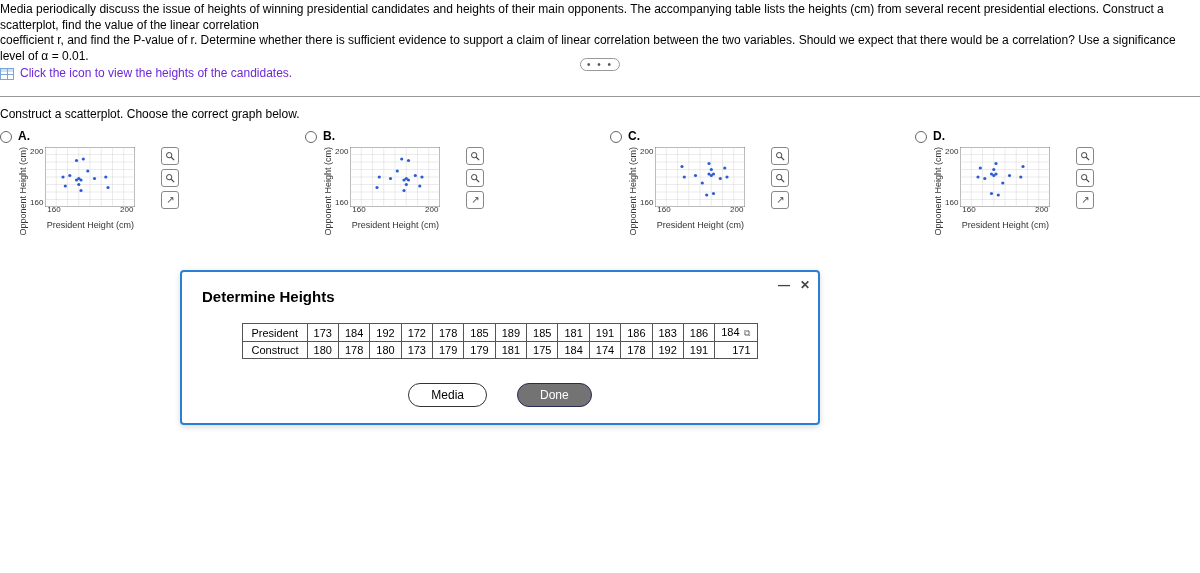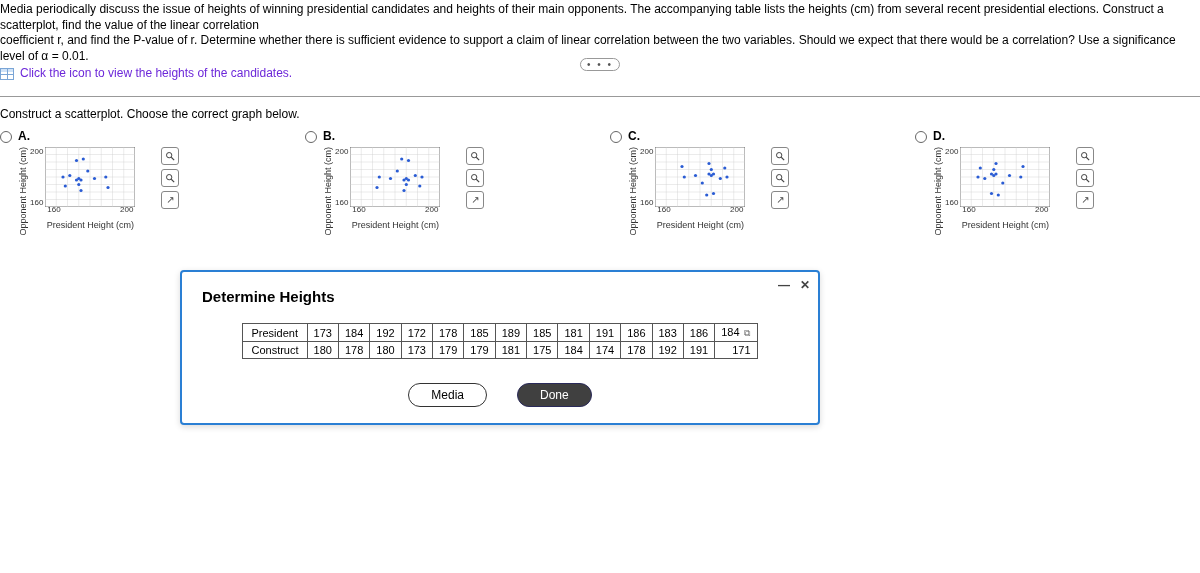--- a/index.html
+++ b/index.html
@@ -32,21 +32,21 @@
   .modal { position: absolute; left: 180px; top: 270px; width: 640px; border: 2px solid #2a7fd4; border-radius: 4px; background: #fff; padding: 16px 20px 16px 20px; box-shadow: 0 2px 6px rgba(0,0,0,.15); }
   .modal-ctrls { position: absolute; right: 8px; top: 6px; display: flex; gap: 10px; color: #444; }
   .modal-ctrls span { cursor: default; }
   .modal h3 { font-size: 15px; font-weight: 600; margin-bottom: 18px; }
   .data-table { border-collapse: collapse; margin: 0 auto; font-size: 11px; padding-left: 40px; }
   .data-table td, .data-table th { border: 1px solid #555; padding: 2px 6px; text-align: right; font-weight: normal; }
   .data-table th { text-align: left; padding: 2px 8px; }
   .copy-icon { font-size: 9px; color: #666; margin-left: 2px; }
   .modal-buttons { display: flex; justify-content: center; gap: 30px; margin-top: 24px; }
   .btn { border: 1.5px solid #333; border-radius: 16px; padding: 4px 22px; font-size: 12px; background: #fff; }
-  .btn-done { background: #404040; color: #fff; border-color: #2a2a5a; }
+  .btn-done { background: #737373; color: #fff; border-color: #2a2a5a; }
 
   .ticks { display: flex; justify-content: space-between; font-size: 8px; color: #333; margin-top: -2px; padding: 0 2px; }
   .ytick-col { display: flex; flex-direction: column; justify-content: space-between; align-items: flex-end; font-size: 8px; color: #333; height: 60px; padding: 0 2px 0 0; }
 </style>
 </head>
 <body>
 
 <div class="intro">
   <div class="intro-text">Media periodically discuss the issue of heights of winning presidential candidates and heights of their main opponents. The accompanying table lists the heights (cm) from several recent presidential elections. Construct a scatterplot, find the value of the linear correlation</div>
   <div class="intro-text">coefficient r, and find the P-value of r. Determine whether there is sufficient evidence to support a claim of linear correlation between the two variables. Should we expect that there would be a correlation? Use a significance level of α = 0.01.</div>

